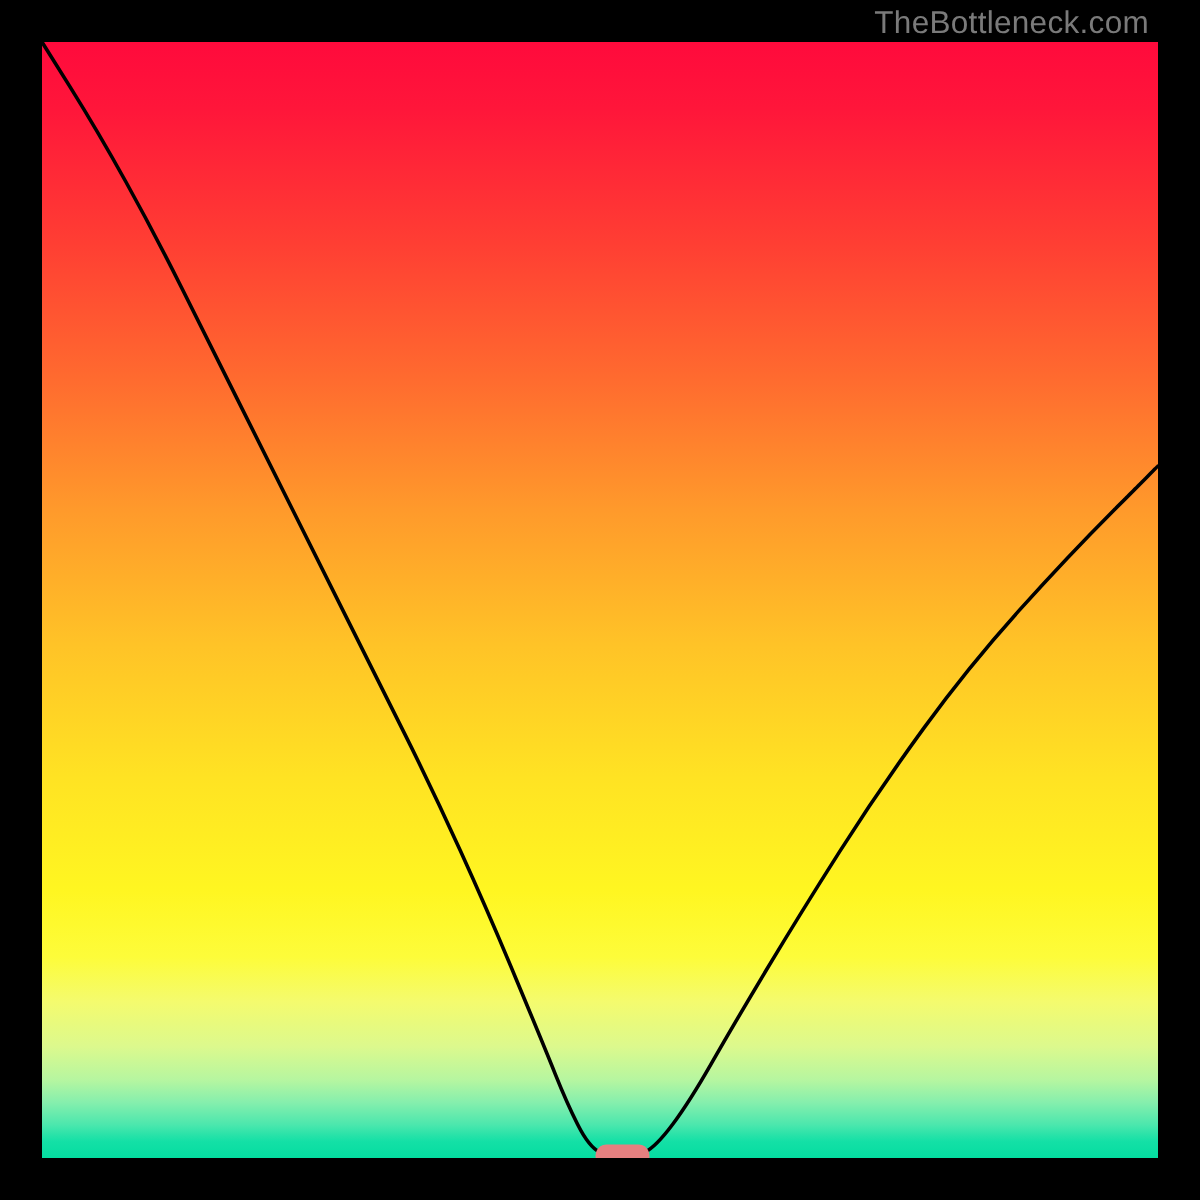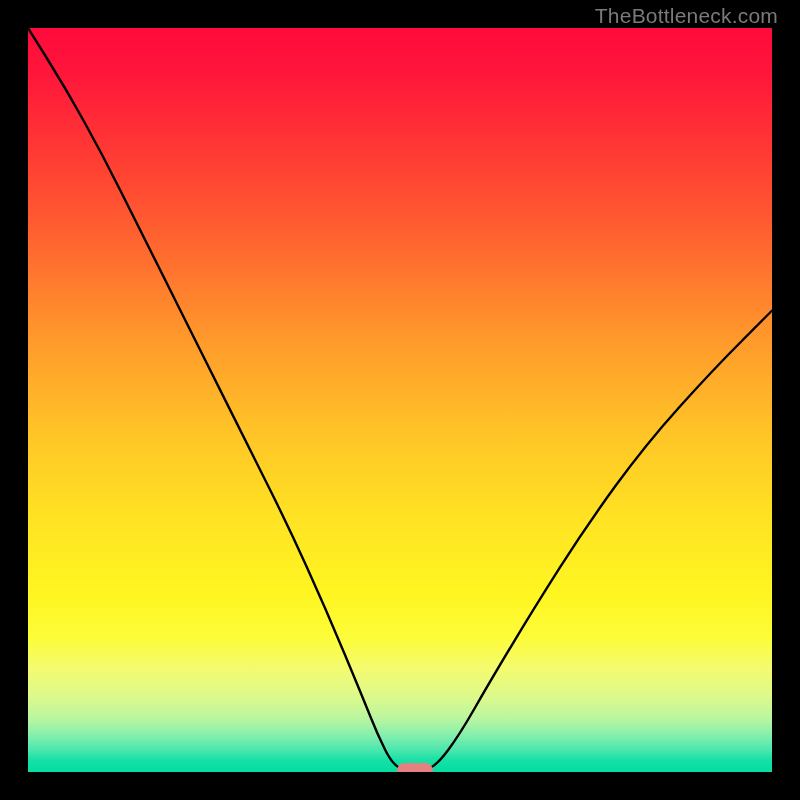--- a/index.html
+++ b/index.html
@@ -50,21 +50,21 @@
   }
   .curve-svg {
     position: absolute;
     inset: 0;
     width: 100%;
     height: 100%;
   }
   .watermark {
     position: absolute;
     top: 4px;
-    right: 22px;
+    right: 34px;
     color: #7a7a7a;
     font-size: 21px;
     letter-spacing: 0.2px;
     font-weight: 400;
   }
   .optimal-marker {
     position: absolute;
     width: 36px;
     height: 15px;
     background: #e58080;

